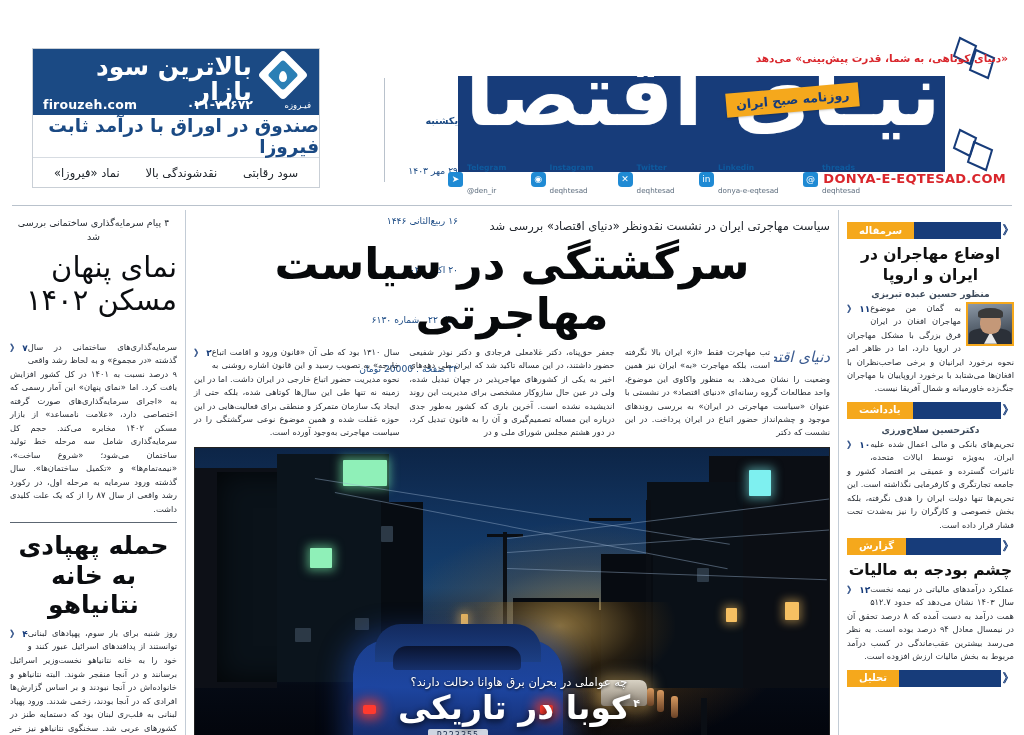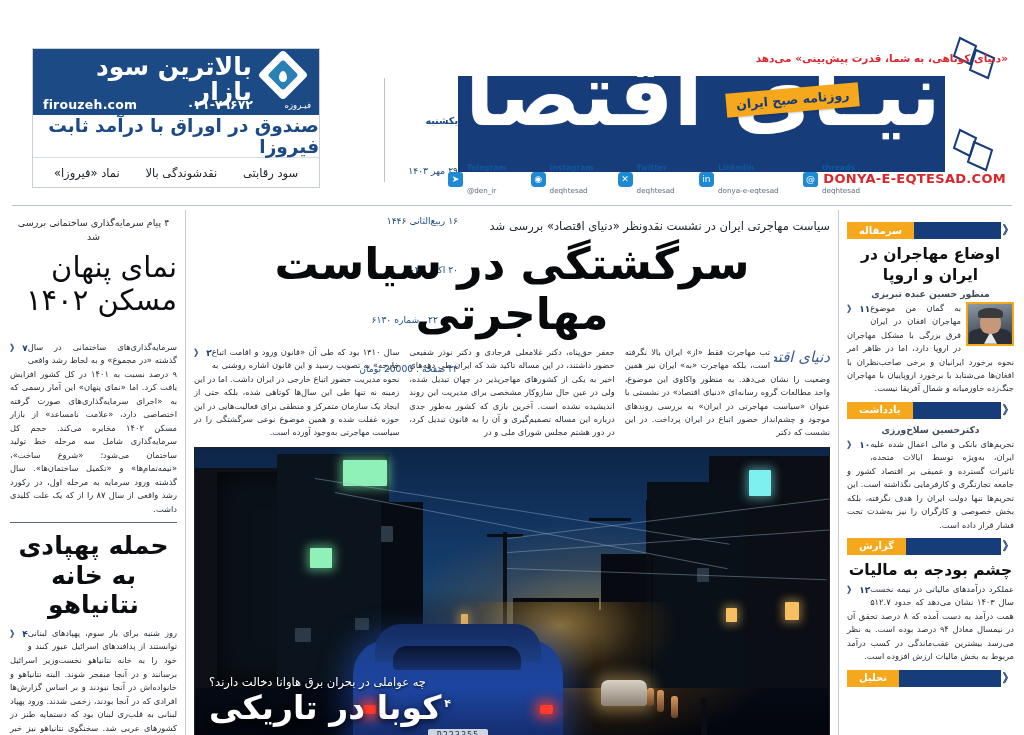--- a/index.html
+++ b/index.html
@@ -291,21 +291,21 @@
     position:absolute; left:406px; bottom:46px; width:46px; height:26px;
     background:linear-gradient(180deg,#d8d2c4,#8c8274); border-radius:7px 7px 3px 3px;
     box-shadow:0 0 14px 6px rgba(246,200,110,.4);
   }
   .person {
     position:absolute; bottom:40px; width:7px; height:22px;
     background:linear-gradient(180deg,#d89a60,#6a4226); border-radius:3px;
   }
 
   .photo-cap {
-    position:absolute; left:0; right:0; bottom:26px; text-align:left;
+    position:absolute; left:0; right:0; bottom:26px; text-align:center;
     padding-left:14px; color:#ffffff;margin-top:24px;
   }
   .cap-q { font-size:11.5px; margin-bottom:2px; text-shadow:0 1px 3px #000; }
   .cap-h {
     font-size:33px; font-weight:bold; letter-spacing:-1.4px;
     text-shadow:0 2px 7px rgba(0,0,0,.85); line-height:1.05;
   }
   .cap-h sup { font-size:11px; font-weight:bold; vertical-align:super; margin-left:3px; }
   .credit {
     position:absolute; left:0; right:0; bottom:0; height:17px;

